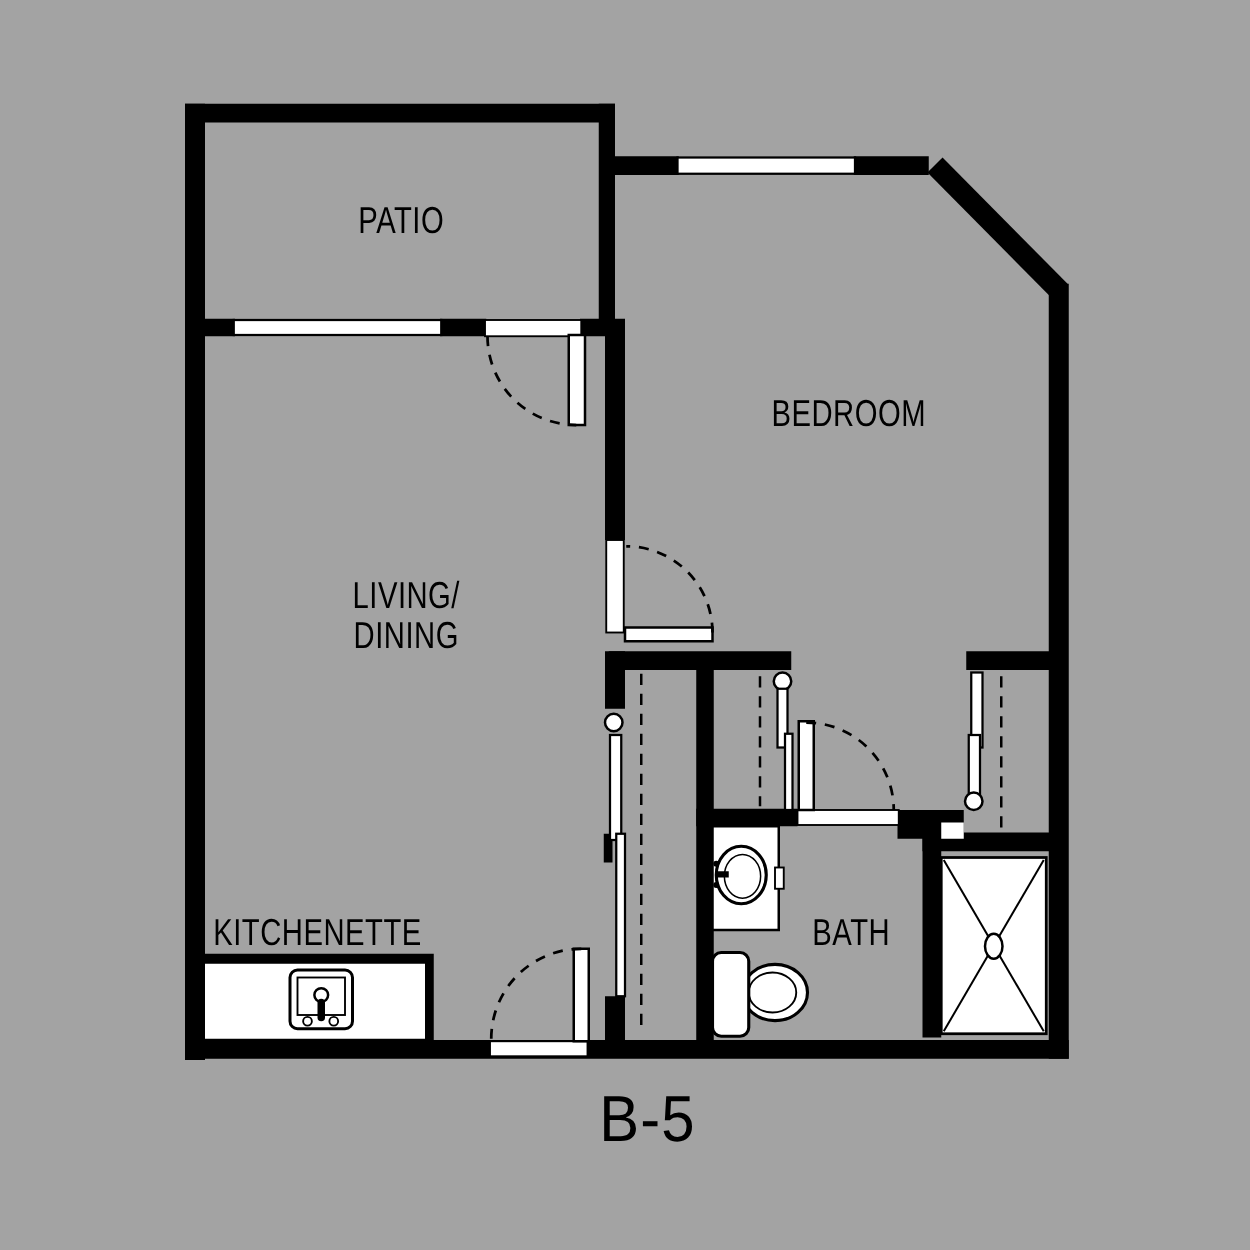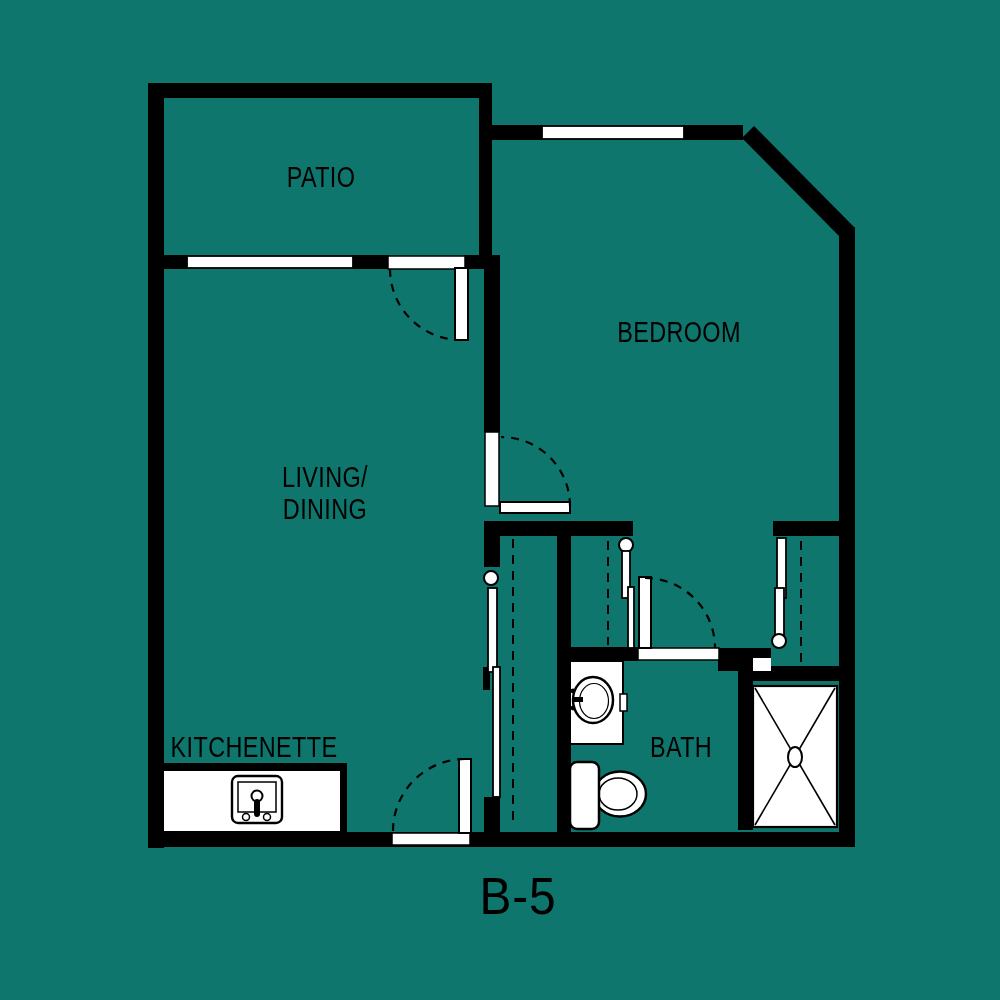--- a/index.html
+++ b/index.html
@@ -1,19 +1,19 @@
 <!DOCTYPE html>
 <html><head>
 <meta charset="utf-8">
 <style>
   html,body{margin:0;padding:0;background:#ffffff;}
   .stage{
     position:relative;
     width:1000px;height:1000px;
-    background:#0f766e;
+    background:#a3a3a3;
     font-family:"Liberation Sans", sans-serif;
     overflow:hidden;
   }
   .plan-svg{position:absolute;left:0;top:0;}
   .room-label{
     position:absolute;
     color:#000;
     font-size:30px;
     letter-spacing:0.5px;
     white-space:nowrap;

